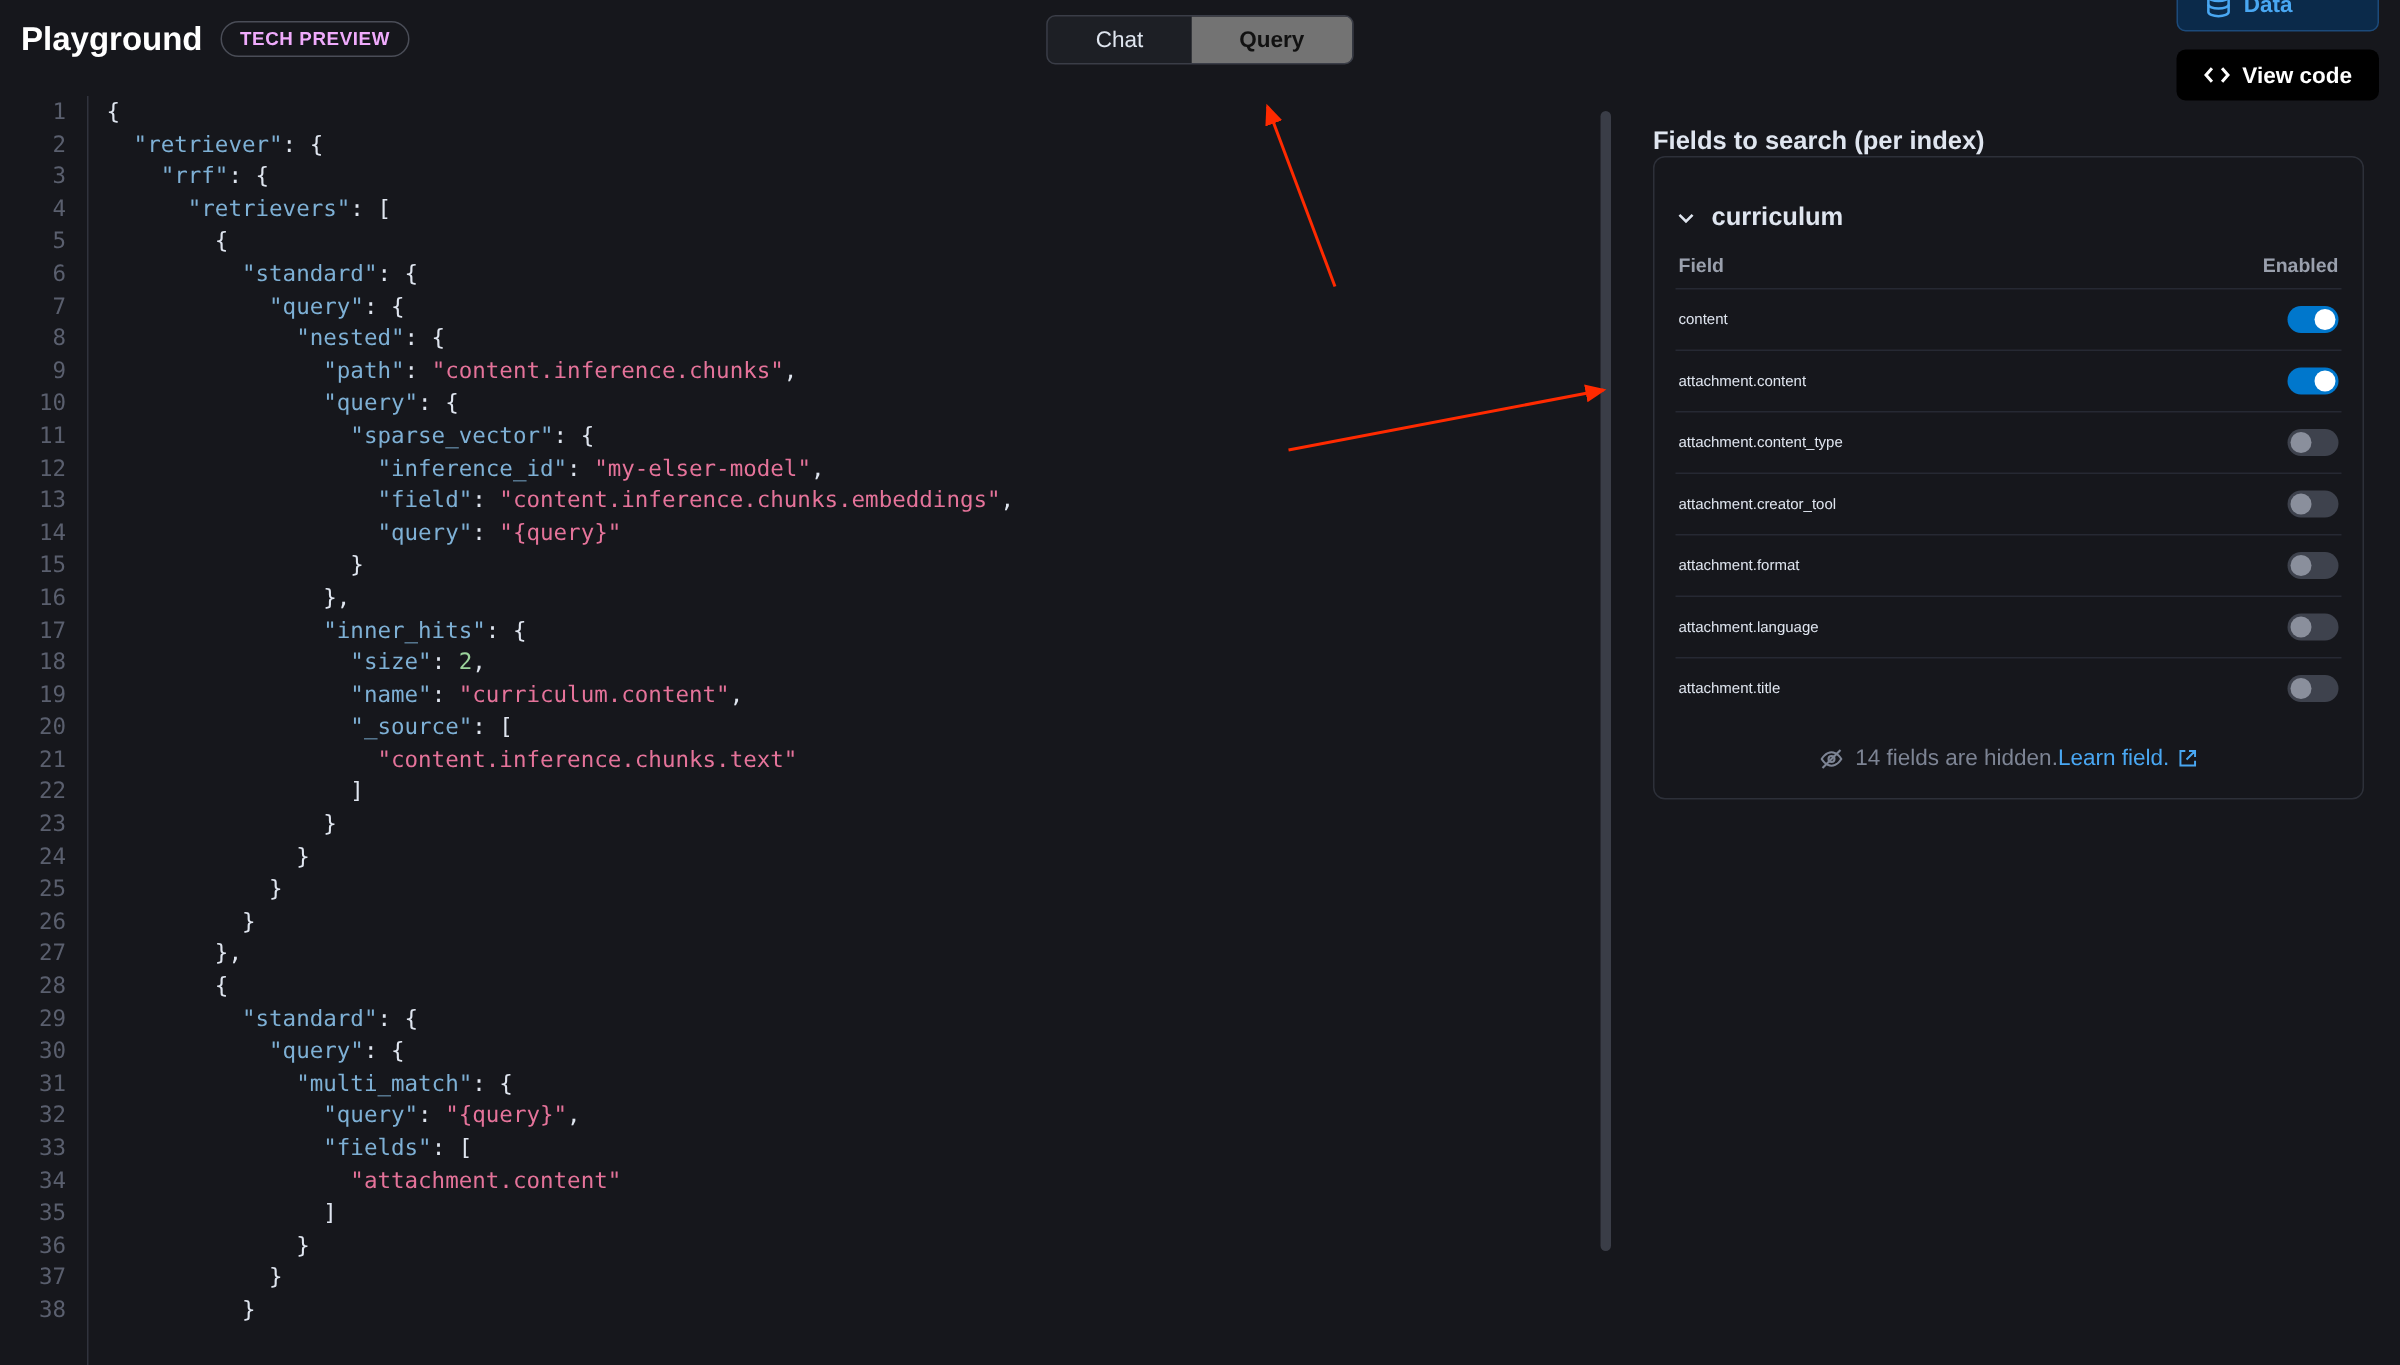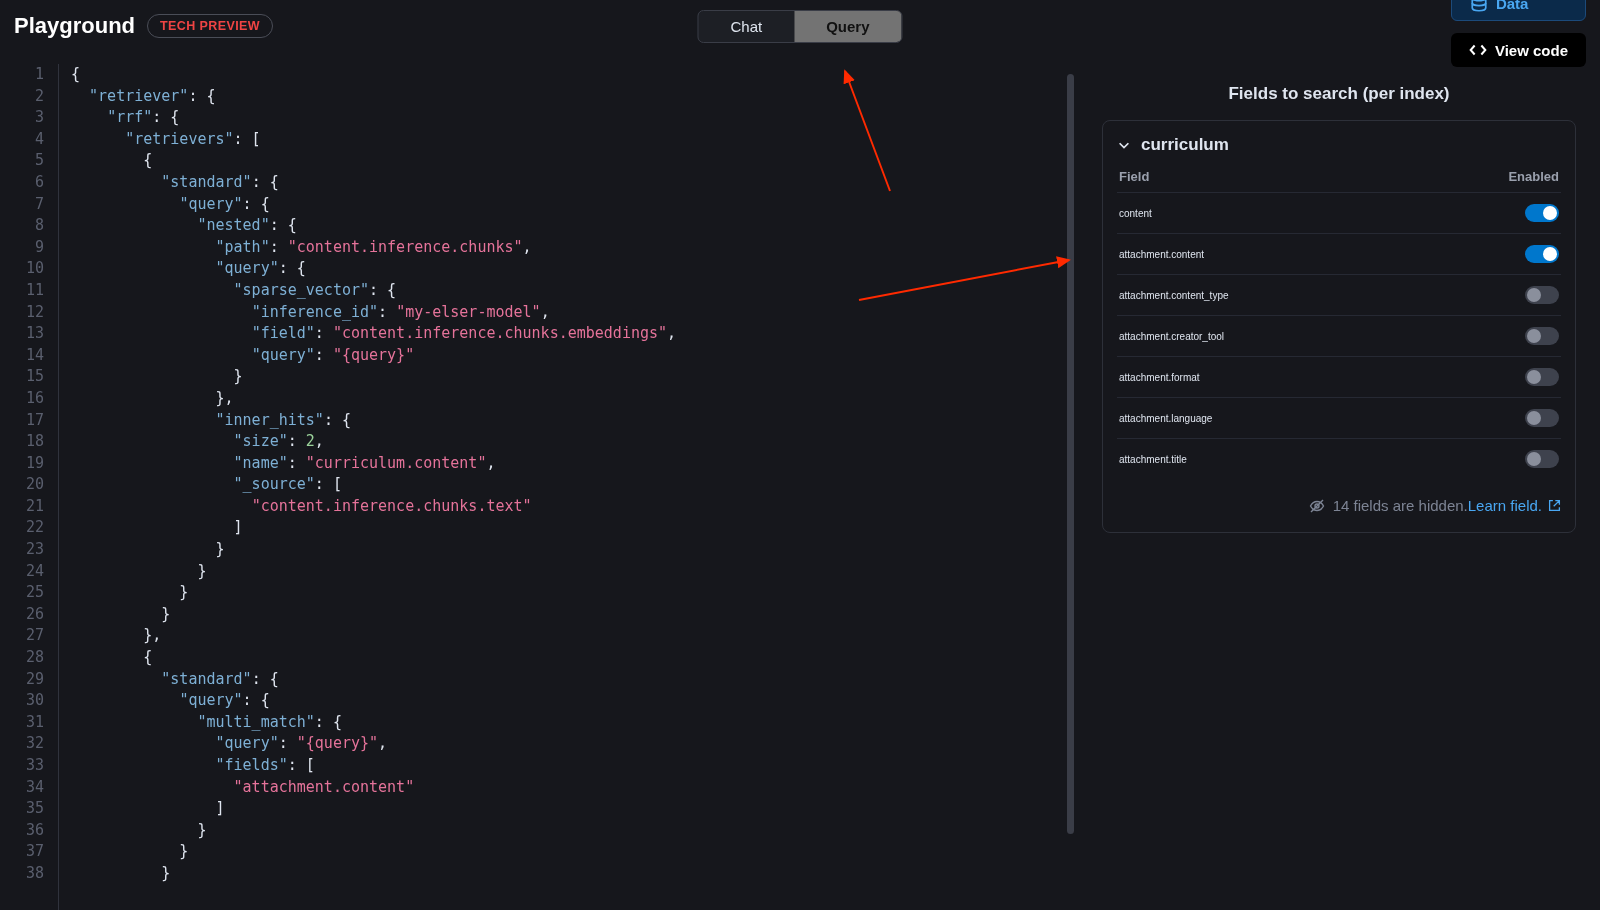--- a/index.html
+++ b/index.html
@@ -24,21 +24,21 @@
     color: #fff;
     margin-right: 12px;
   }
   .badge {
     border: 1px solid #4a4d57;
     border-radius: 14px;
     padding: 4px 12px;
     font-size: 12.5px;
     font-weight: 700;
     letter-spacing: 0.4px;
-    color: #ef4444;
+    color: #f0abfc;
   }
   .tabs {
     position: absolute;
     left: 50%;
     transform: translateX(-50%);
     display: flex;
     border: 1px solid #3a3d47;
     border-radius: 6px;
     overflow: hidden;
     background: #1d1f25;
@@ -120,36 +120,35 @@
     background: #3a3d47;
     border-radius: 4px;
   }
   .side {
     width: 510px;
     padding: 20px 8px 0 28px;
   }
   .side-title {
     font-size: 17px;
     font-weight: 700;
-    margin-bottom: 16px;
-    text-align: center;
   }
   .panel {
     border: 1px solid #2d3039;
     border-radius: 8px;
     padding: 14px 14px 18px 14px;
   }
   .idx-header {
     display: flex;
     align-items: center;
     gap: 10px;
     font-size: 17px;
     font-weight: 700;
     margin-bottom: 14px;
     cursor: pointer;
+    margin-top: 16px;
   }
   .chev {
     display: inline-block;
     transform: rotate(0deg);
   }
   .cols {
     display: flex;
     justify-content: space-between;
     font-size: 13px;
     font-weight: 700;
@@ -179,21 +178,21 @@
     border-radius: 50%;
     top: 2px;
     background: #fff;
   }
   .toggle.on { background: #0077cc; }
   .toggle.on::after { right: 2px; }
   .toggle.off { background: #3e424d; }
   .toggle.off::after { left: 2px; background: #8a8f9c; }
   .hidden-row {
     display: flex;
-    justify-content: flex-end;
+    justify-content: center;
     align-items: center;
     padding-top: 18px;
     font-size: 15px;
   }
   .hidden-left { color: #7d8494; display: flex; align-items: center; gap: 8px; }
   .link { color: #49a7f2; cursor: pointer; display: flex; gap: 6px; align-items: center; }
   .icon { display: inline-flex; }
   .arrow1 {
     position: absolute;
     left: 840px; top: 66px;

